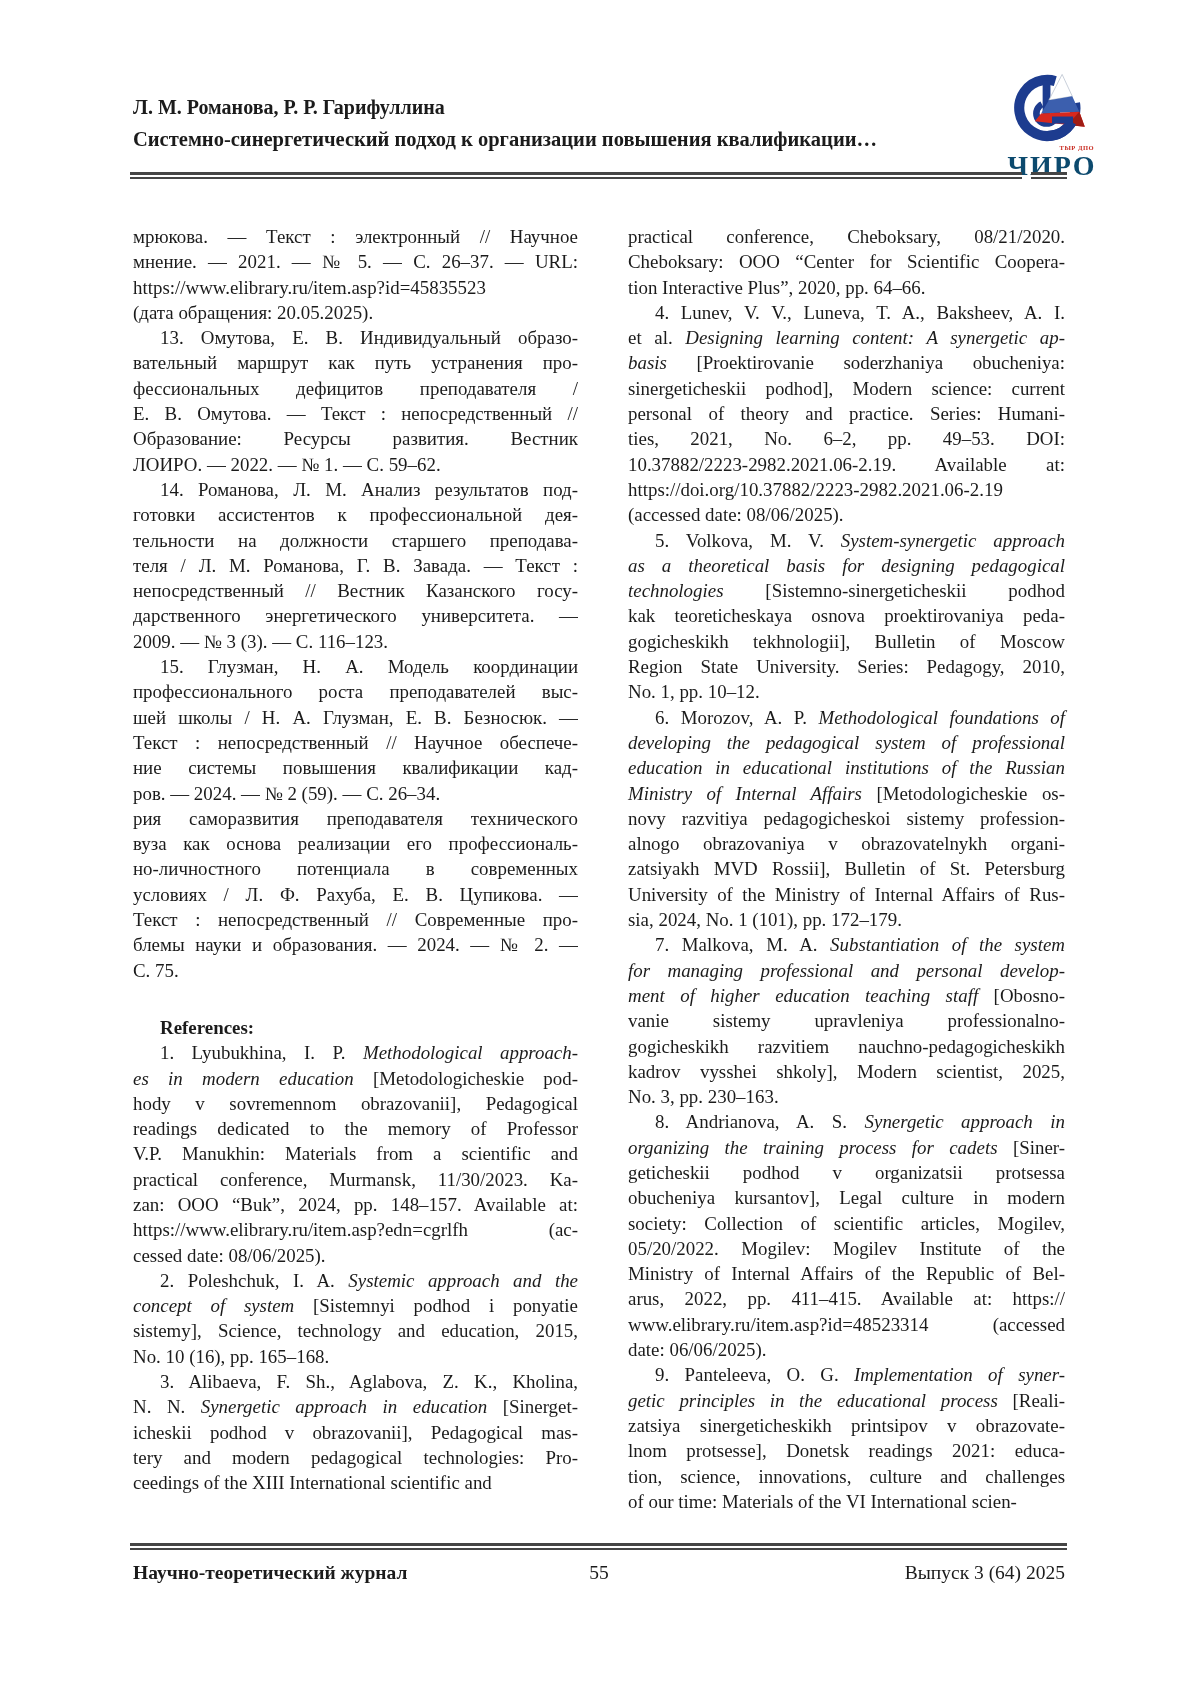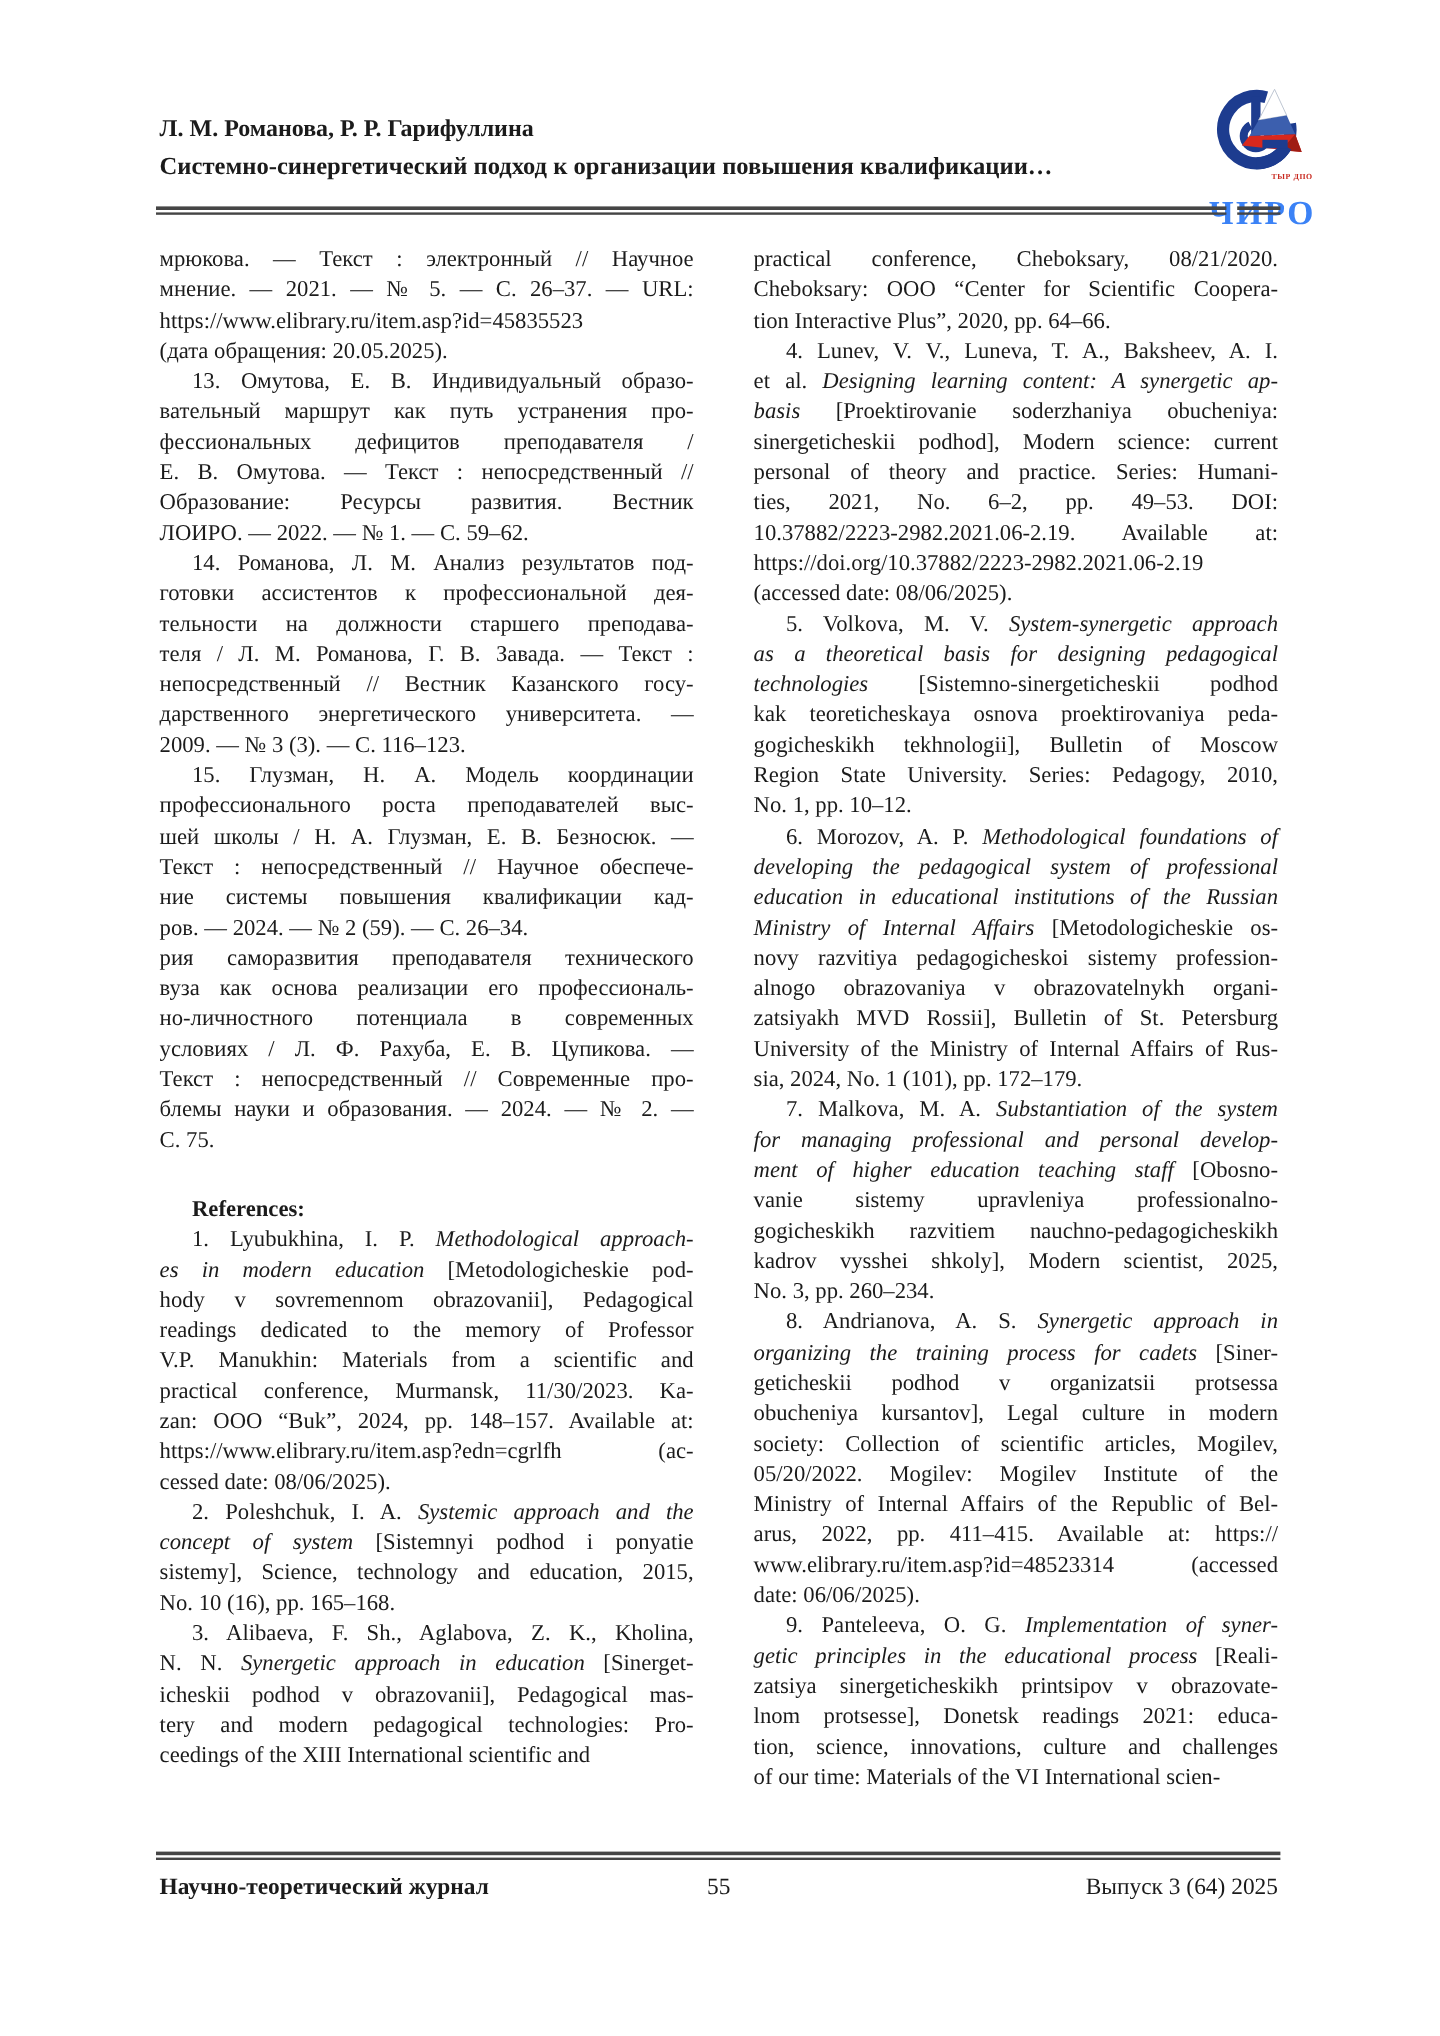--- a/index.html
+++ b/index.html
@@ -8,34 +8,34 @@
 
   
   .header-authors{position:absolute;left:133px;top:96px;font-weight:bold;font-size:20px;white-space:nowrap;}
   .header-title{position:absolute;left:133px;top:128px;font-weight:bold;font-size:20.5px;white-space:nowrap;}
 
   
   .logo{position:absolute;left:1000px;top:64px;width:104px;text-align:center;}
   .logo svg{display:block;margin:0 auto;}
   .logo-small{color:#c8281e;font-size:6.5px;font-weight:bold;text-align:right;
               letter-spacing:.5px;margin:-3px 10px 0 0;line-height:1;}
-  .logo-text{color:#3b82f6;font-weight:bold;font-size:28px;letter-spacing:2px;line-height:1;margin-top:13px;}
+  .logo-text{color:#0c4a6e;font-weight:bold;font-size:28px;letter-spacing:2px;line-height:1;margin-top:0;}
 
   
   .rule{position:absolute;left:130px;width:937px;display:flex;}
   .rule-top{top:172px;}
   .rule-bottom{top:1543px;}
   .rule .seg{border-top:3px solid #454545;border-bottom:2px solid #454545;height:2px;}
   .rule .seg1{flex:1;}
   .rule .gapseg{width:9px;}
   .rule .seg2{width:36px;}
   .rule-bottom .seg{flex:1;}
 
   
-  .content{position:absolute;left:133px;top:204px;width:932px;display:flex;font-family:Liberation Serif, serif;}
+  .content{position:absolute;left:133px;top:224px;width:932px;display:flex;font-family:Liberation Serif, serif;}
   .col{font-size:18.9px;line-height:25.3px;}
   .col-left{width:445px;margin-right:50px;}
   .col-right{width:437px;}
   .tl{text-align:justify;text-align-last:justify;}
   .tl.last{text-align-last:left;}
   .tl.ind{text-indent:27px;}
   .para.bold{font-weight:bold;}
   .it{font-style:italic;}
 
   
@@ -183,21 +183,21 @@
           <div class="tl"><span>University of the Ministry of Internal Affairs of Rus-</span></div>
           <div class="tl last"><span>sia, 2024, No. 1 (101), pp. 172–179.</span></div>
         </div>
         <div class="para">
           <div class="tl ind"><span>7. Malkova, M. A. </span><span class="it">Substantiation of the system</span></div>
           <div class="tl"><span class="it">for managing professional and personal develop-</span></div>
           <div class="tl"><span class="it">ment of higher education teaching staff</span><span> [Obosno-</span></div>
           <div class="tl"><span>vanie sistemy upravleniya professionalno-</span></div>
           <div class="tl"><span>gogicheskikh razvitiem nauchno-pedagogicheskikh</span></div>
           <div class="tl"><span>kadrov vysshei shkoly], Modern scientist, 2025,</span></div>
-          <div class="tl last"><span>No. 3, pp. 260–234.</span></div>
+          <div class="tl last"><span>No. 3, pp. 230–163.</span></div>
         </div>
         <div class="para">
           <div class="tl ind"><span>8. Andrianova, A. S. </span><span class="it">Synergetic approach in</span></div>
           <div class="tl"><span class="it">organizing the training process for cadets</span><span> [Siner-</span></div>
           <div class="tl"><span>geticheskii podhod v organizatsii protsessa</span></div>
           <div class="tl"><span>obucheniya kursantov], Legal culture in modern</span></div>
           <div class="tl"><span>society: Collection of scientific articles, Mogilev,</span></div>
           <div class="tl"><span>05/20/2022. Mogilev: Mogilev Institute of the</span></div>
           <div class="tl"><span>Ministry of Internal Affairs of the Republic of Bel-</span></div>
           <div class="tl"><span>arus, 2022, pp. 411–415. Available at: https://</span></div>

